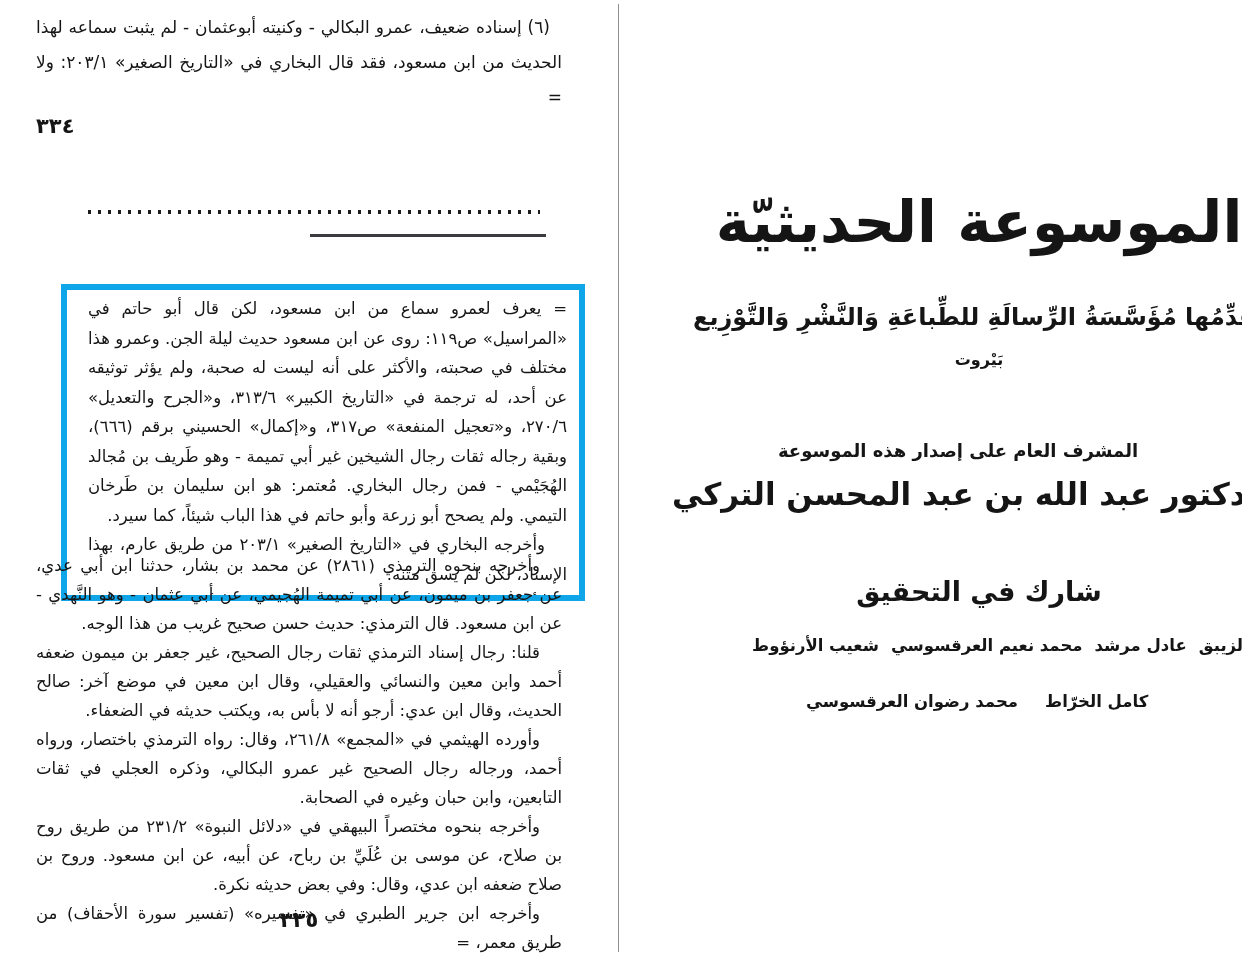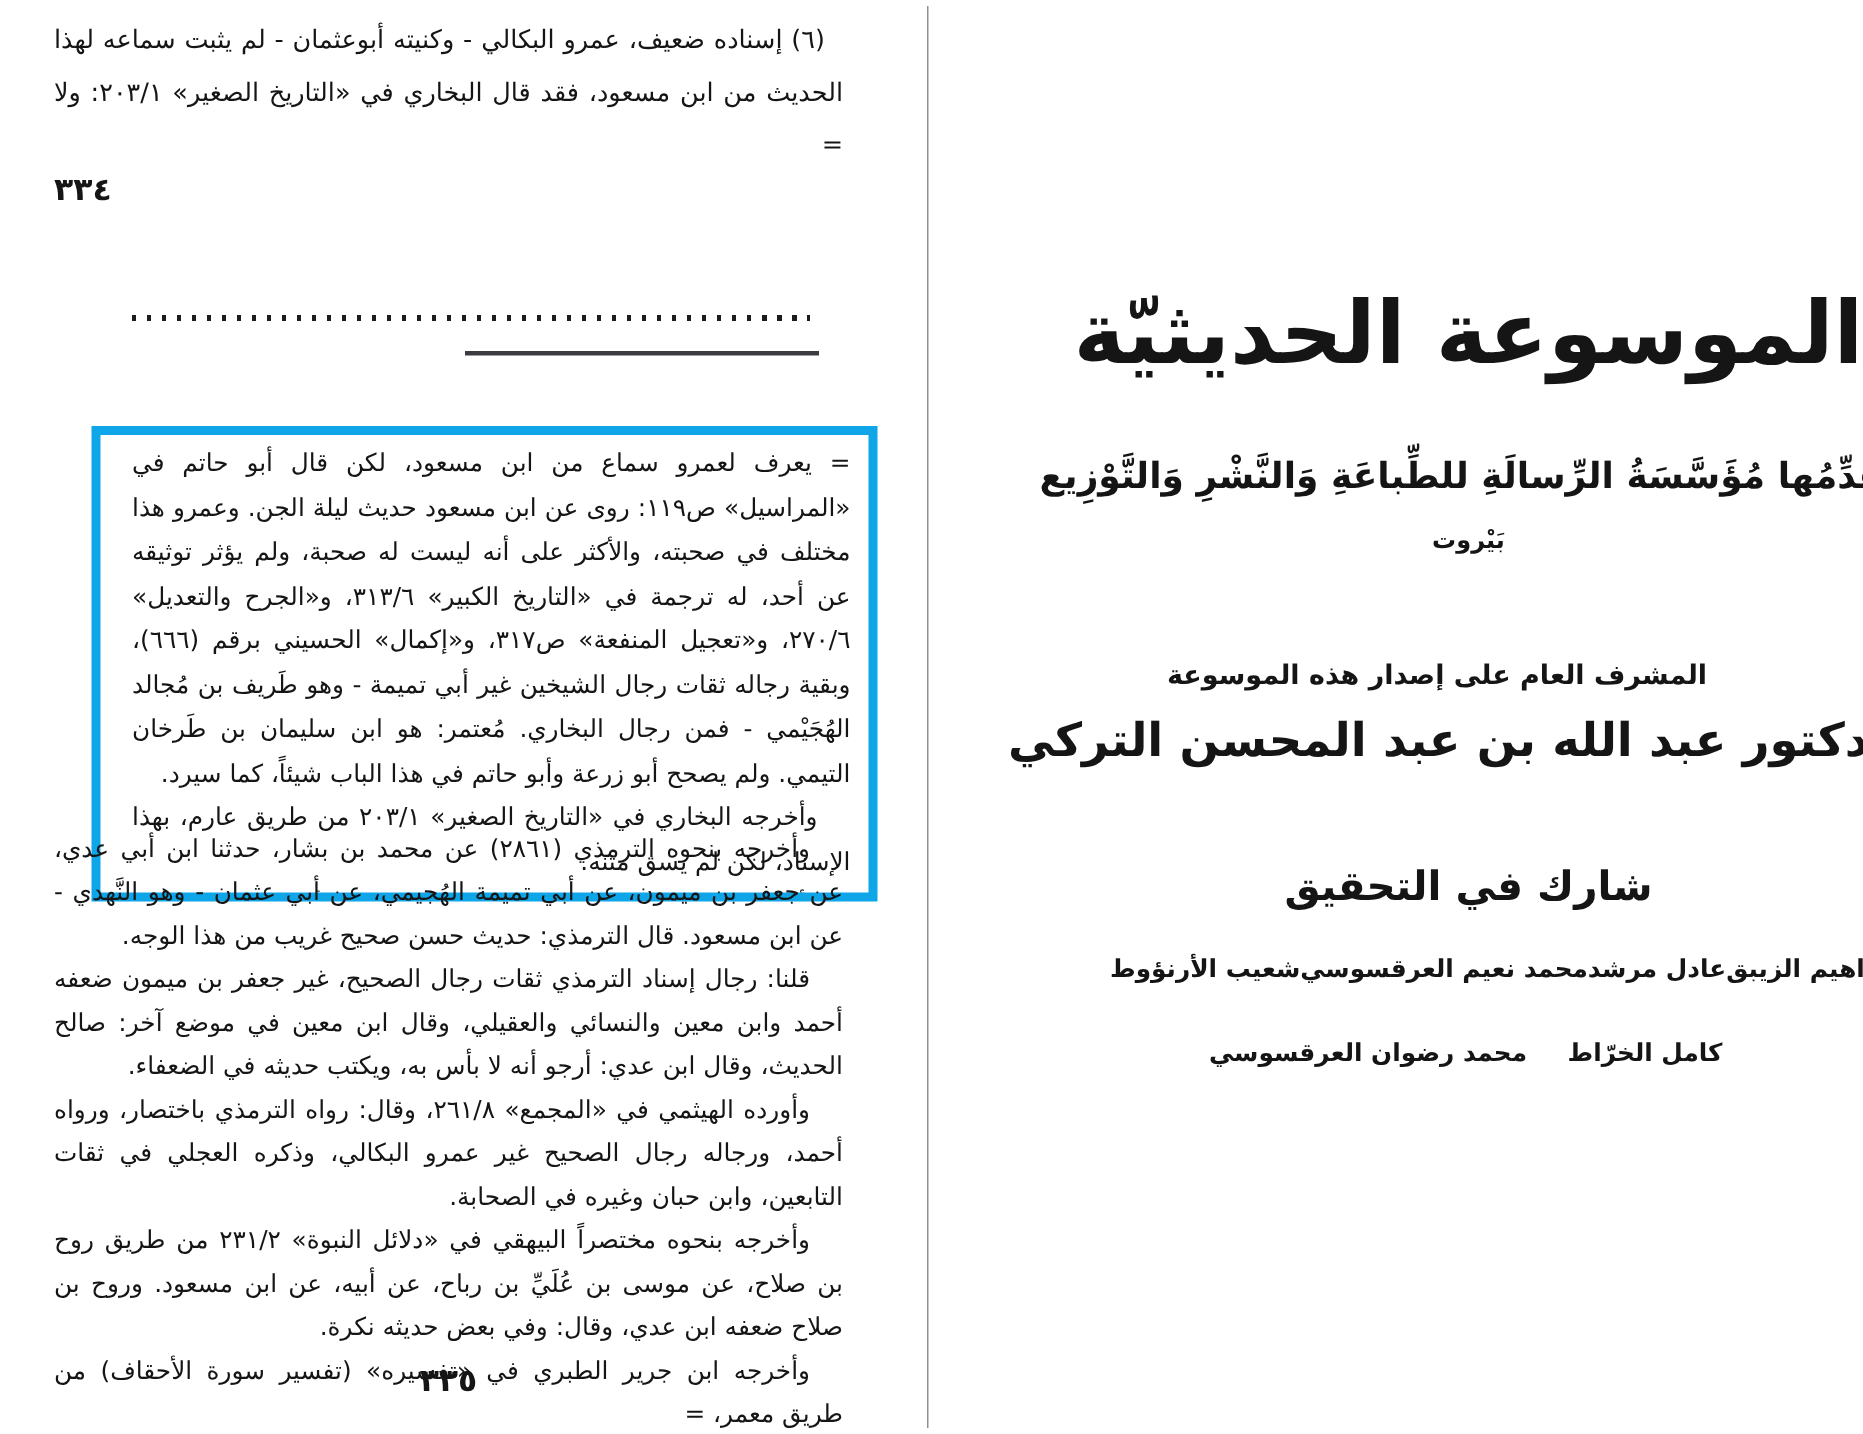--- a/index.html
+++ b/index.html
@@ -86,21 +86,21 @@
   }
   .rp-tahqiq {
     left:0; top:576px; width:582px;
     text-align:center; font-size:27px; font-weight:bold;
   }
   .rp-row1 {
     left:52px; top:636px; width:520px;
     display:flex; flex-direction:row; justify-content:space-between;
     direction:ltr; font-size:16.5px; font-weight:bold;
   }
-  .rp-row1 span { direction:rtl; white-space:nowrap; }
+  .rp-row1 span { direction:rtl; white-space:nowrap;margin-left:12px; }
   .rp-row2 {
     left:118px; top:692px; width:250px;
     display:flex; flex-direction:row; justify-content:space-between;
     direction:ltr; font-size:16.5px; font-weight:bold;gap:27px;
   }
   .rp-row2 span { direction:rtl; white-space:nowrap; }
 </style>
 </head>
 <body>
 

